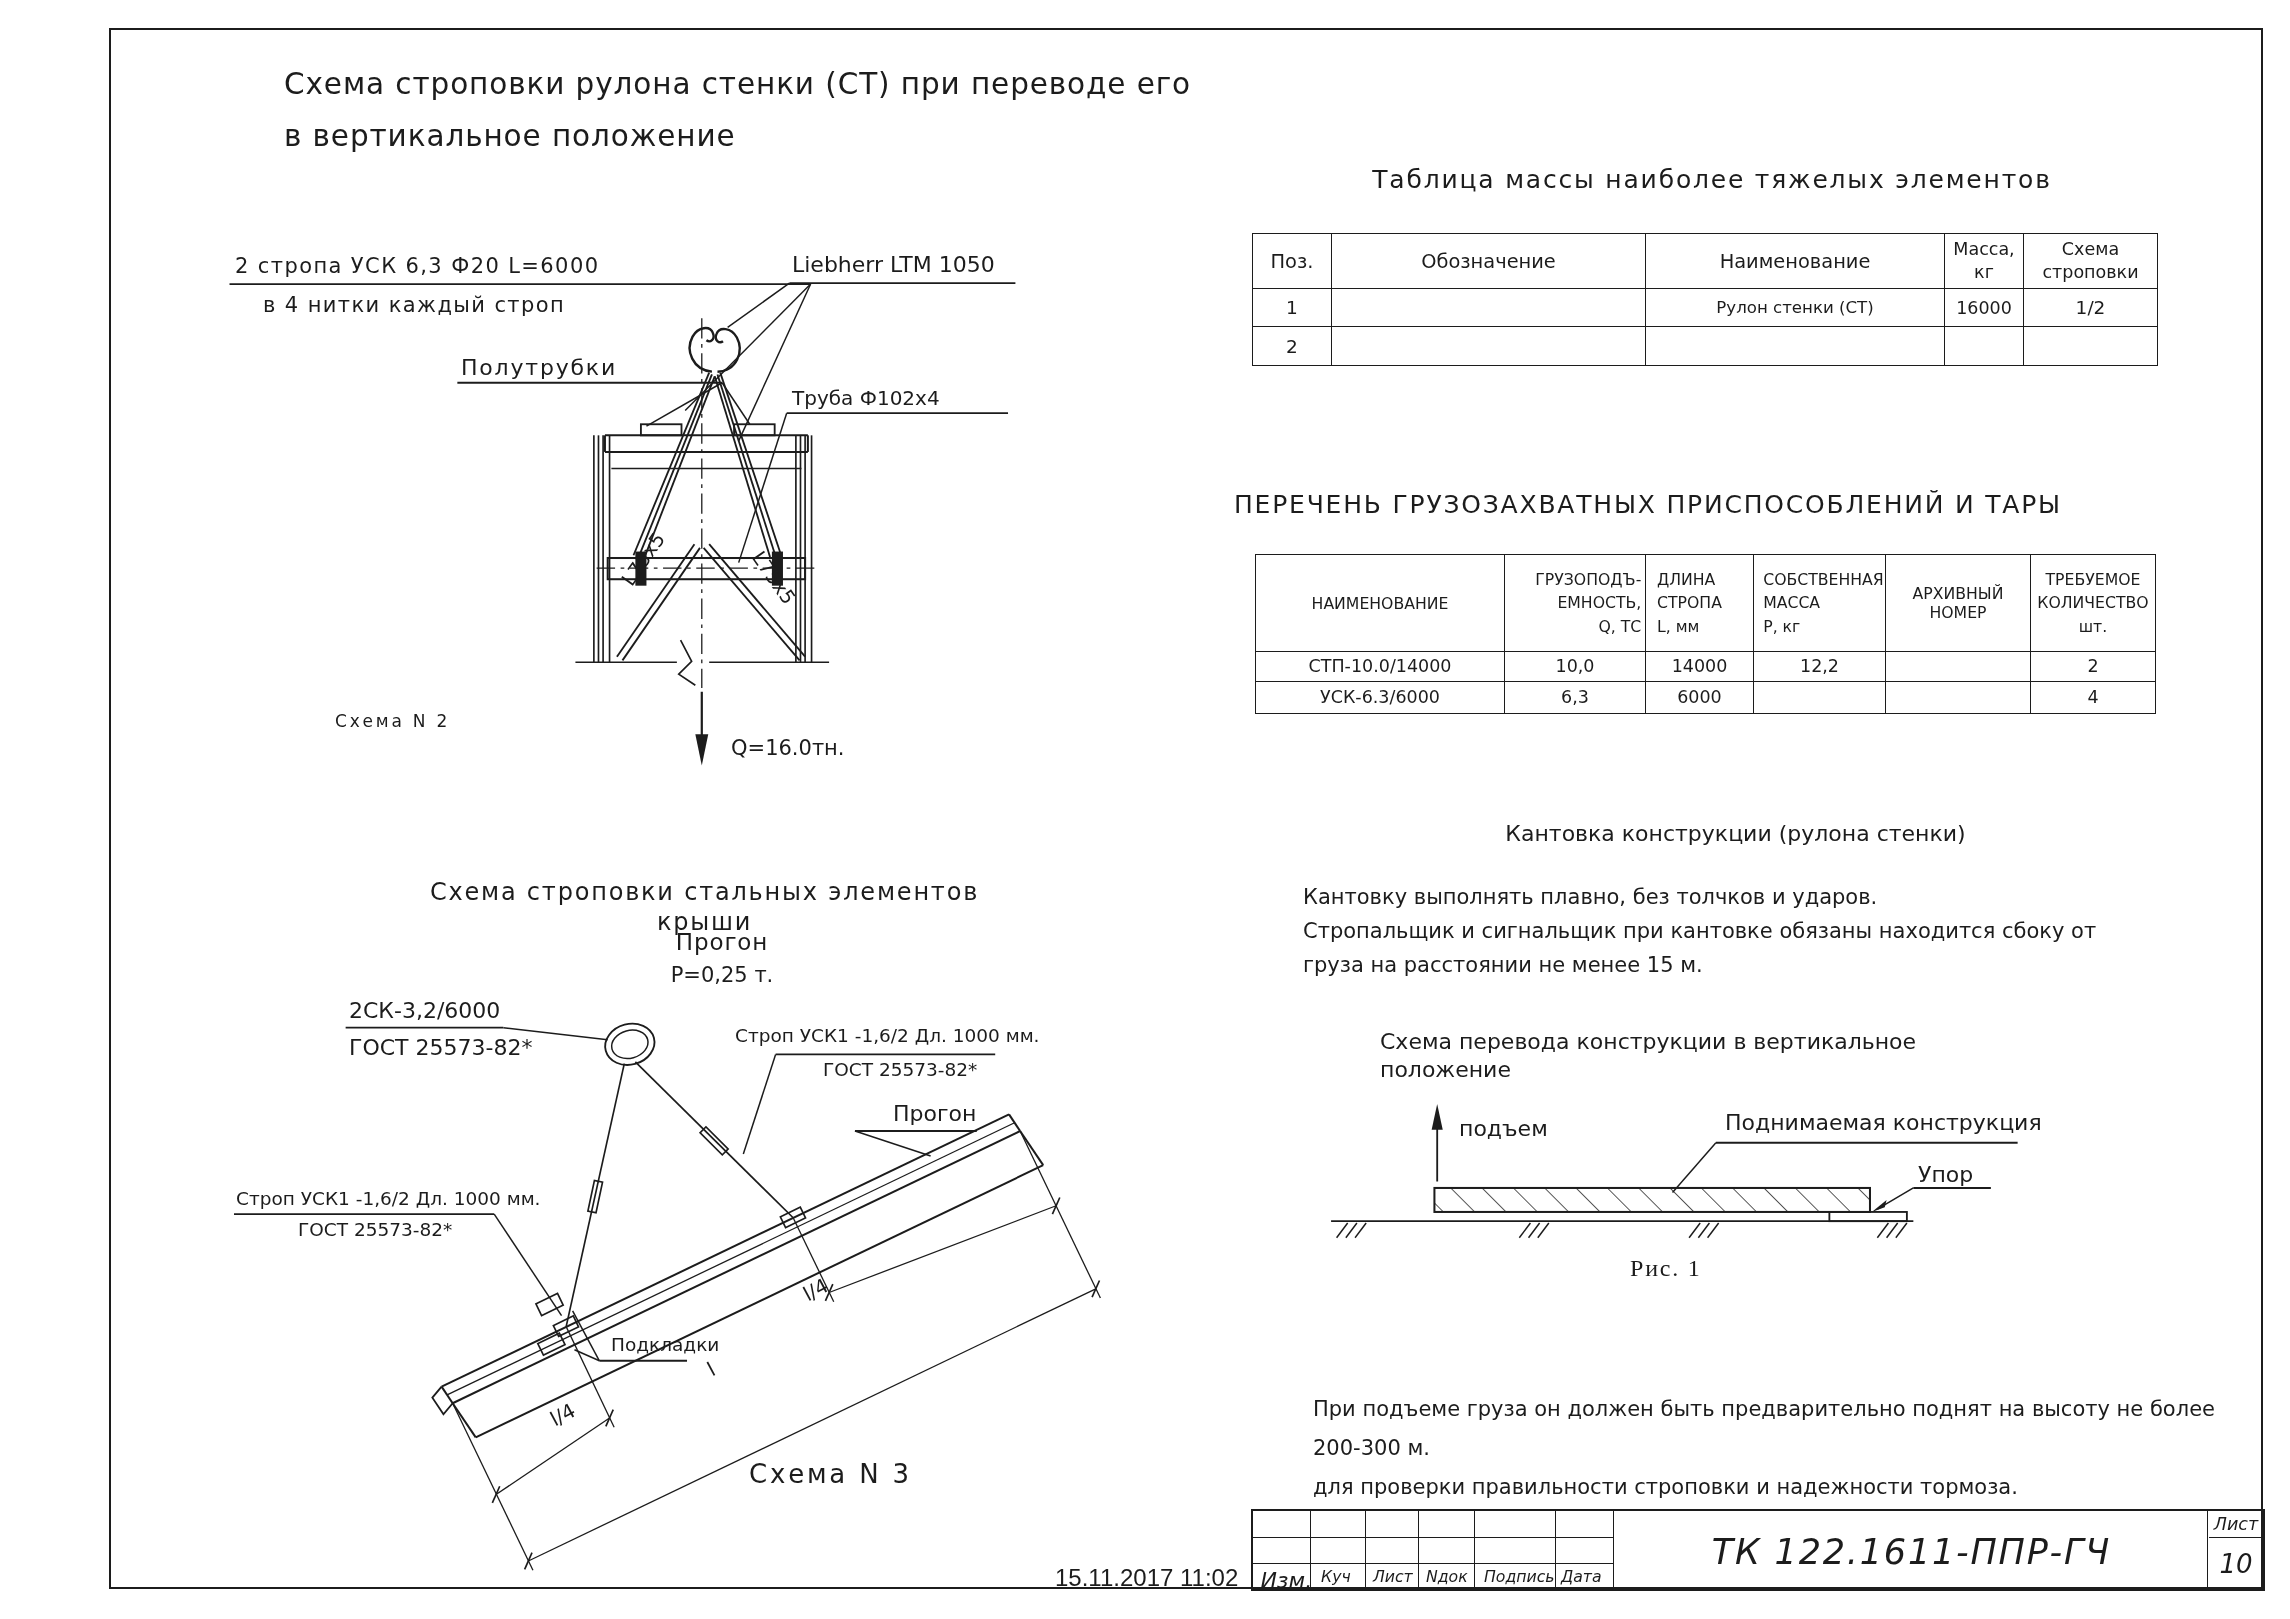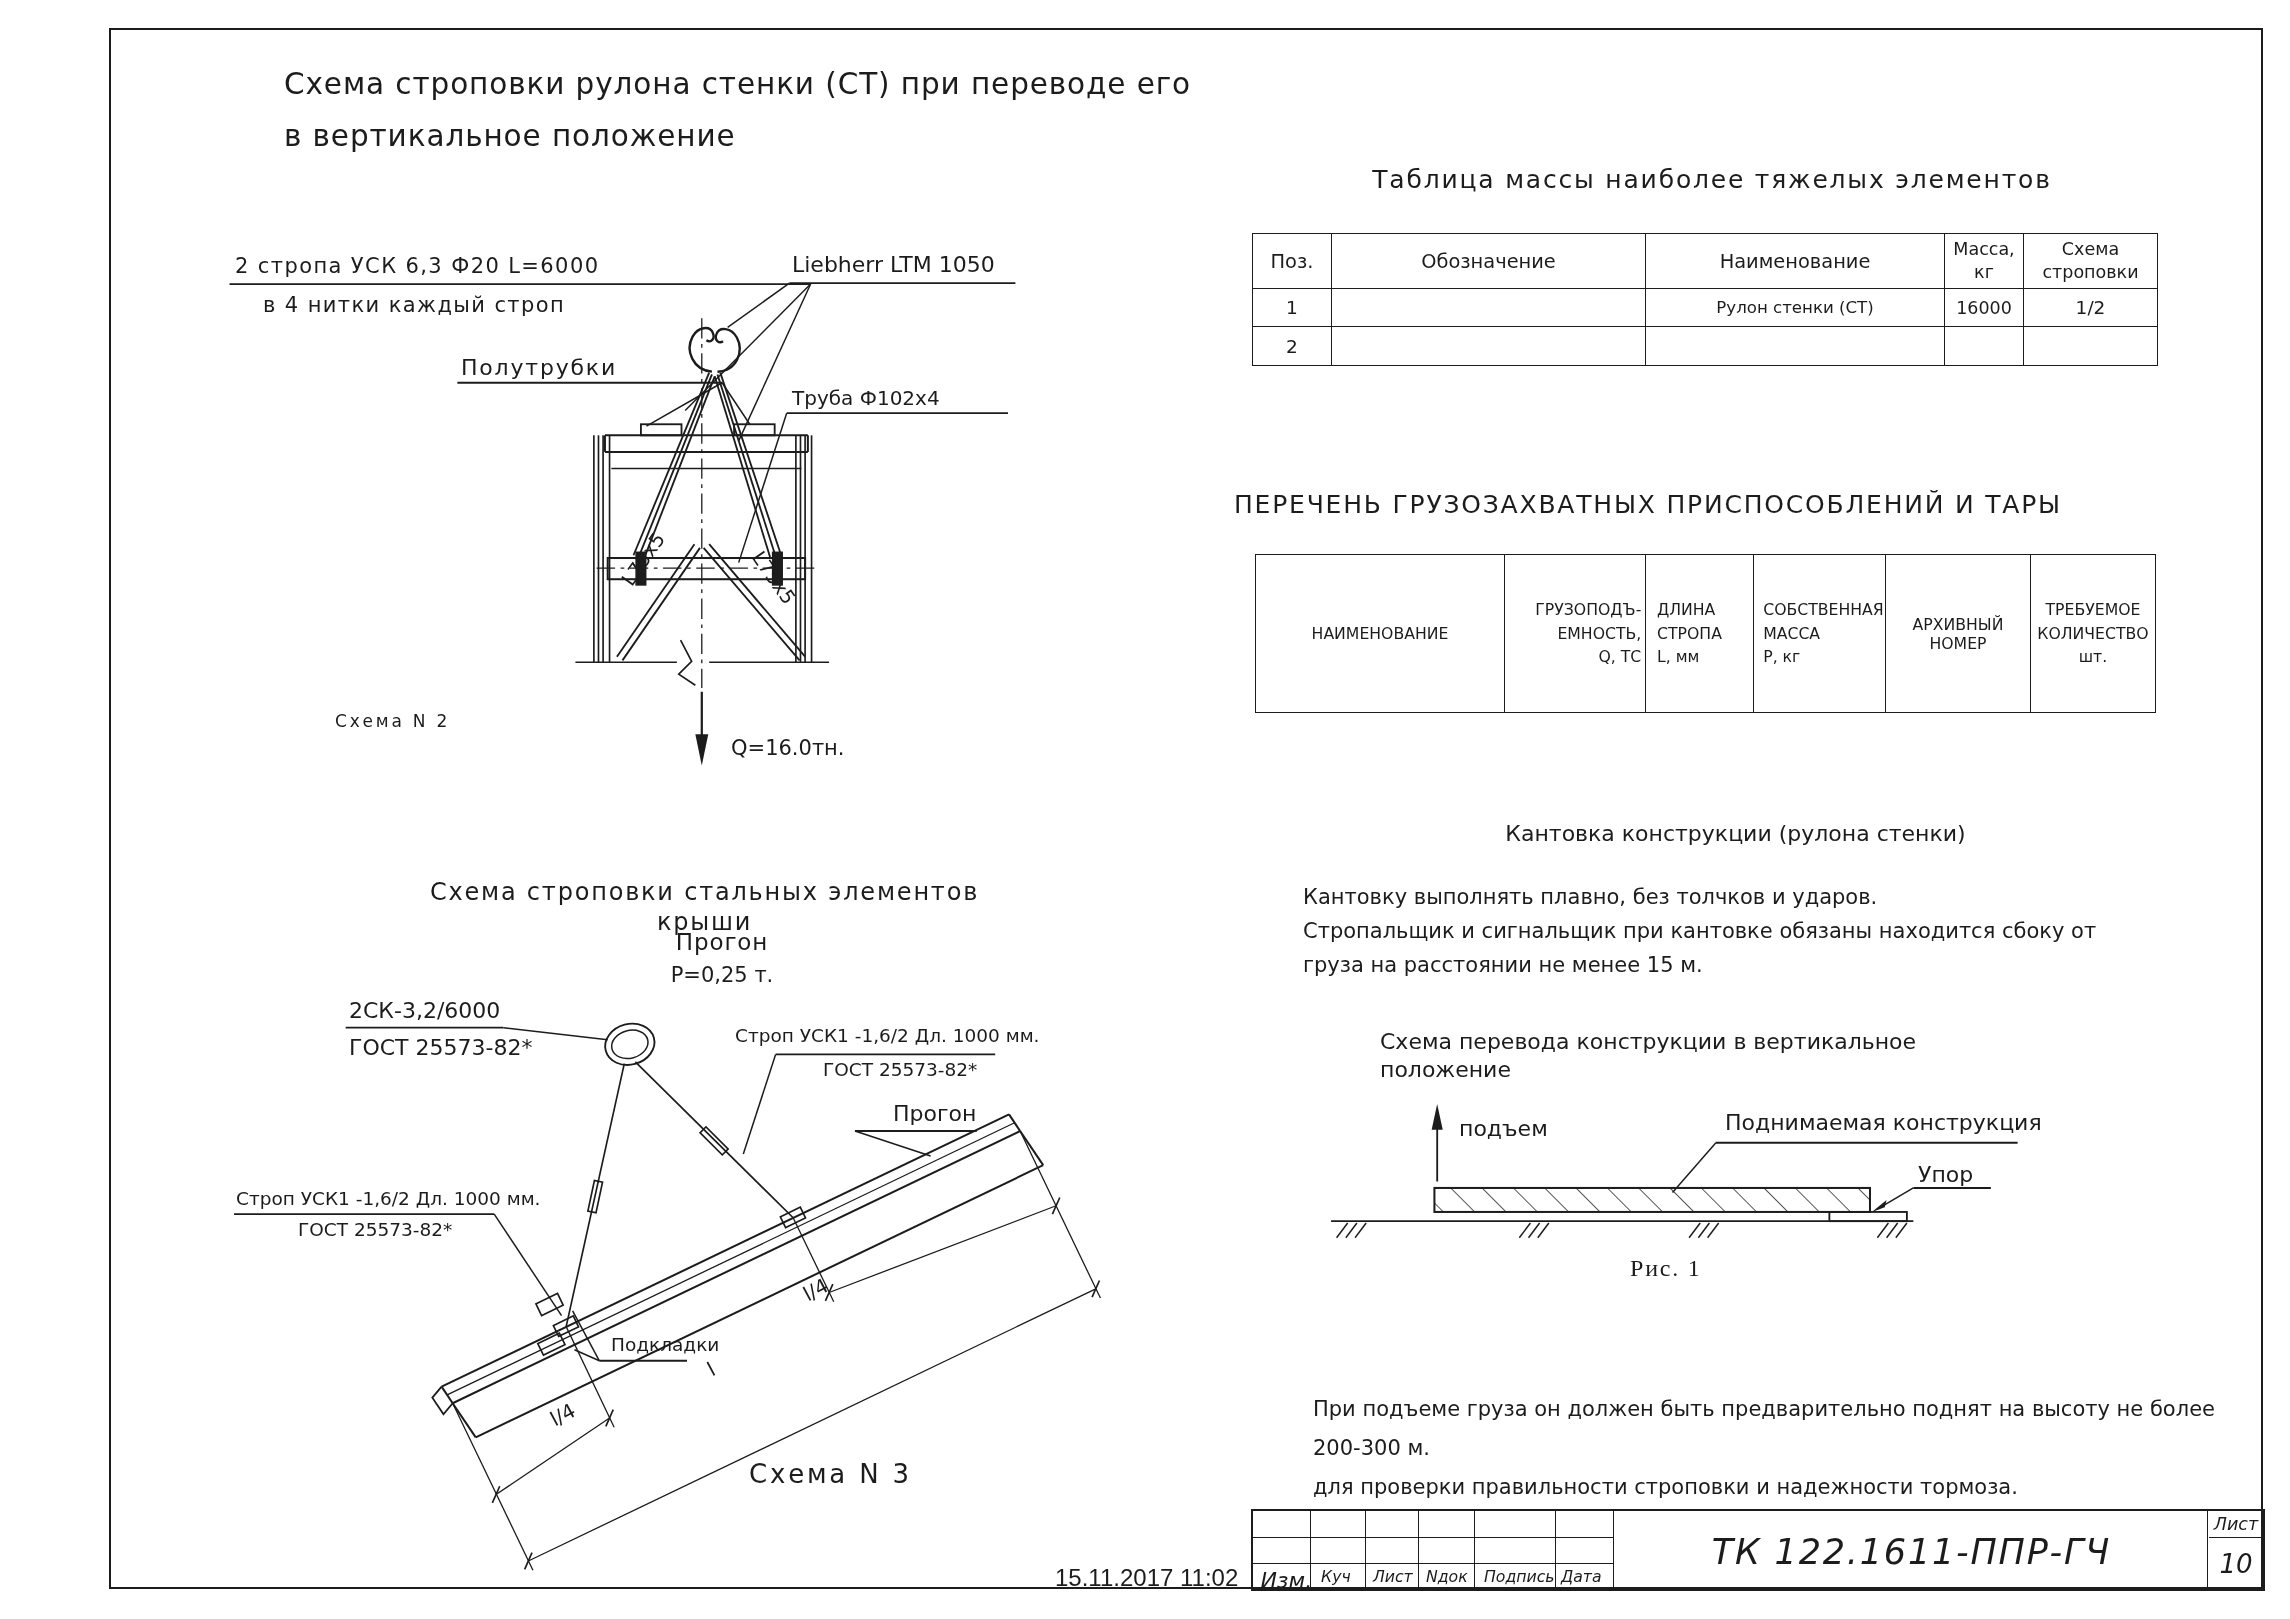--- a/index.html
+++ b/index.html
@@ -150,20 +150,36 @@
 СТРОПА
 L,  мм</td>
     <td style="font-size:15.7px;text-align:left;padding-left:9.2px;line-height:1.5;">СОБСТВЕННАЯ
 МАССА
 Р,  кг</td>
     <td style="font-size:15.7px;">АРХИВНЫЙ  НОМЕР</td>
     <td style="font-size:15.7px;line-height:1.5;">ТРЕБУЕМОЕ
 КОЛИЧЕСТВО
 шт.</td>
   </tr>
+  <tr style="height:29.5px;">
+    <td style="font-size:17.5px;">СТП-10.0/14000</td>
+    <td style="font-size:17.5px;">10,0</td>
+    <td style="font-size:17.5px;">14000</td>
+    <td style="font-size:17.5px;">12,2</td>
+    <td></td>
+    <td style="font-size:17.5px;">2</td>
+  </tr>
+  <tr style="height:32px;">
+    <td style="font-size:17.5px;">УСК-6.3/6000</td>
+    <td style="font-size:17.5px;">6,3</td>
+    <td style="font-size:17.5px;">6000</td>
+    <td></td>
+    <td></td>
+    <td style="font-size:17.5px;">4</td>
+  </tr>
 </tbody>
   </table>
 
 <div class="t c" style="left:1477px;top:820px;width:517px;font-size:22px;">Кантовка конструкции (рулона стенки)</div>
 <div class="t" style="left:1303px;top:880px;width:831px;font-size:21px;line-height:1.62;">Кантовку выполнять плавно, без толчков и ударов.
 Стропальщик и сигнальщик при кантовке обязаны находится сбоку от
 груза на расстоянии не менее 15 м.</div>
 <div class="t" style="left:1380px;top:1028px;width:637px;font-size:22px;">Схема перевода конструкции в вертикальное положение</div>
 
 <svg style="left:1320px;top:1089px;" width="729" height="185" viewBox="0 0 790 200">

